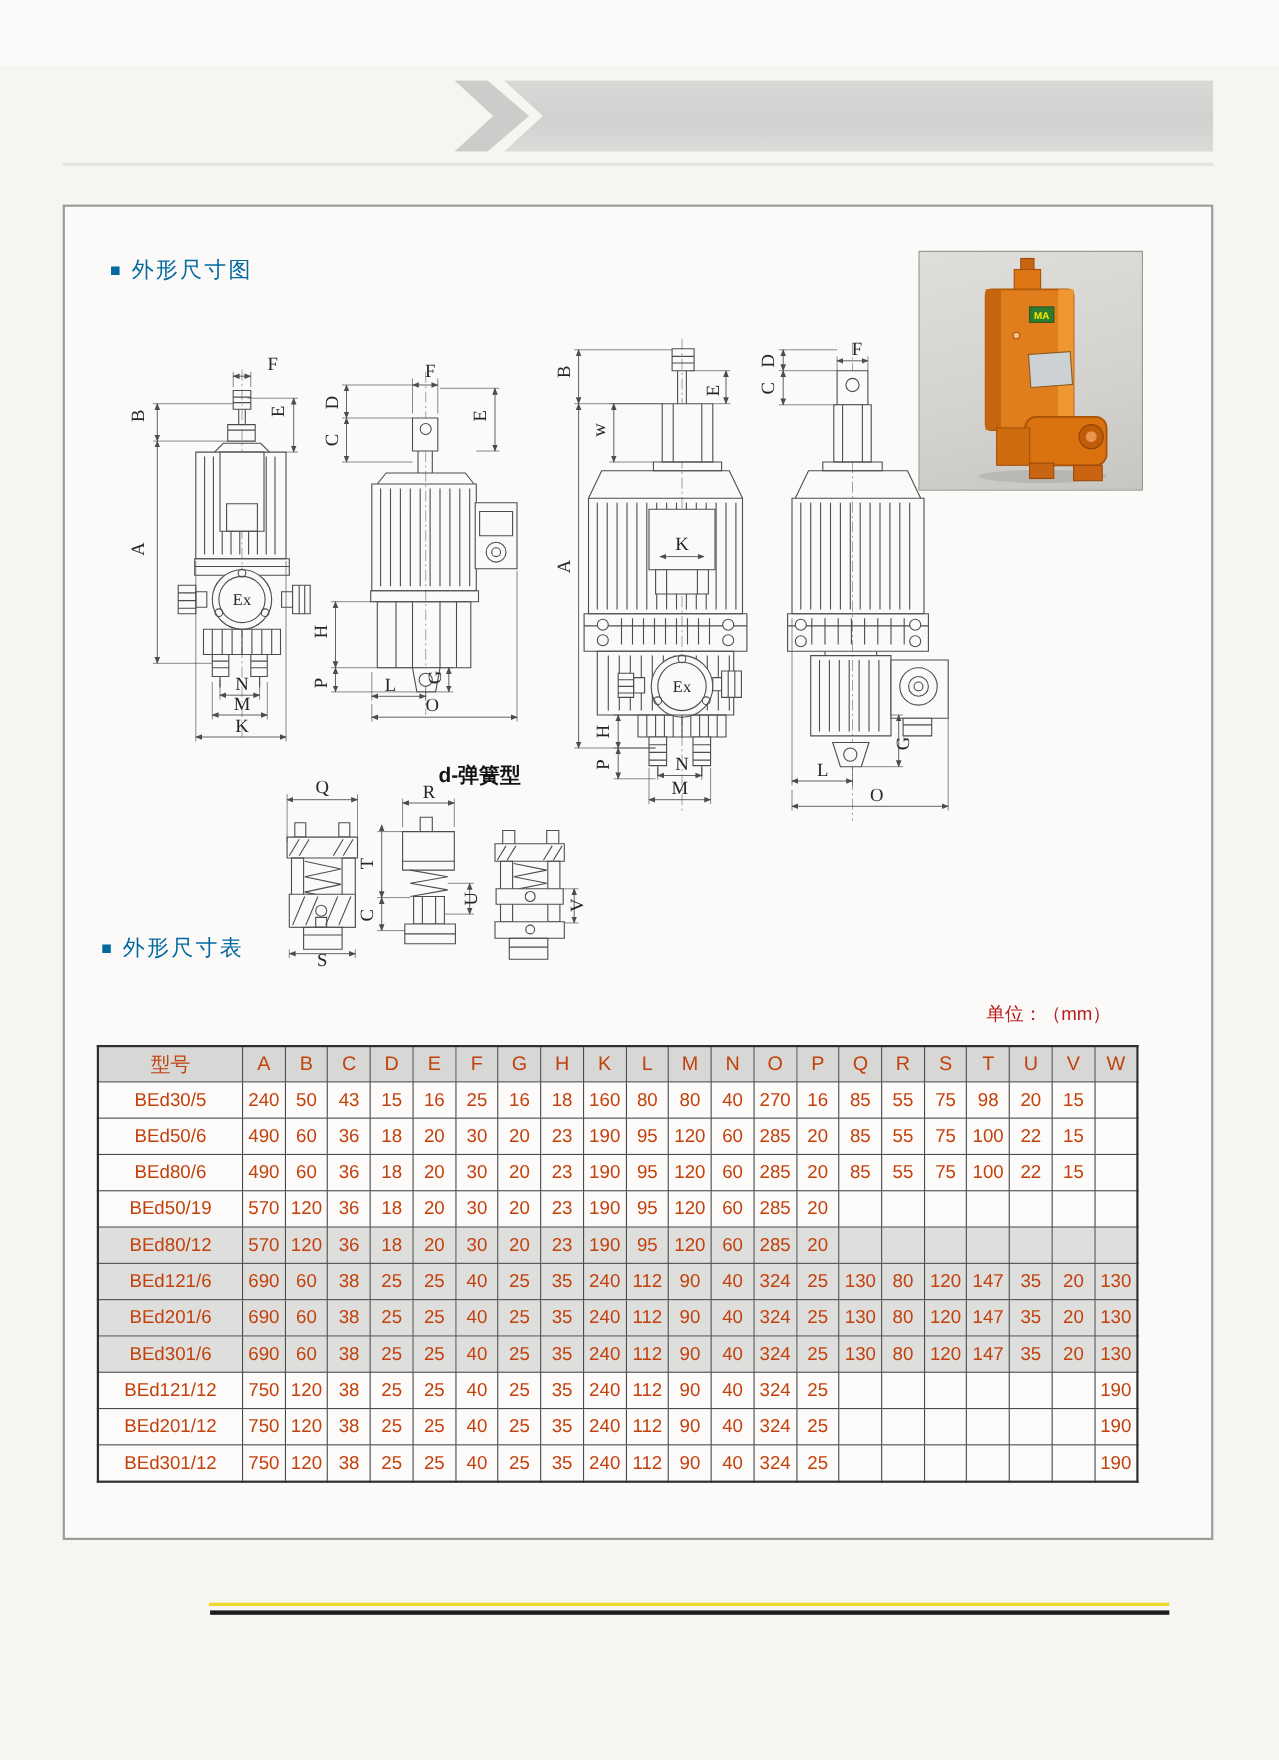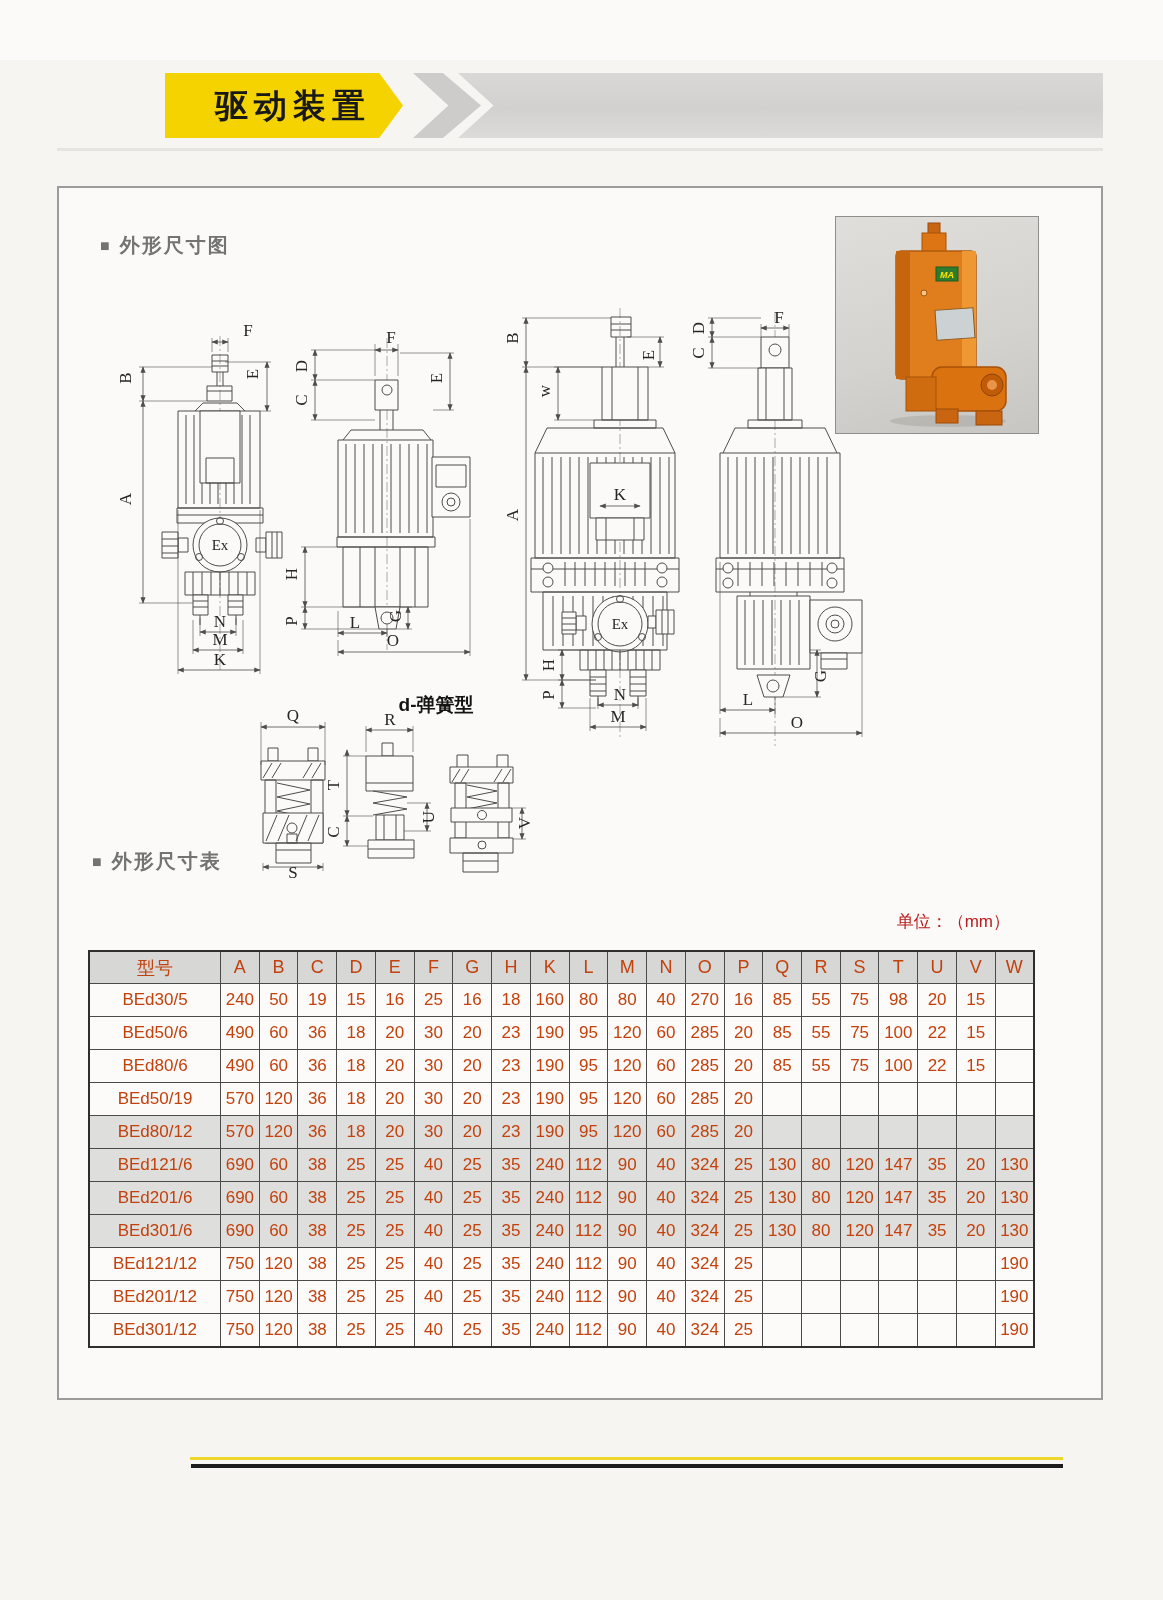--- a/index.html
+++ b/index.html
@@ -12,26 +12,26 @@
   .banner-title{position:absolute;left:50px;top:0;line-height:65px;font-size:33px;font-weight:bold;
         letter-spacing:6px;color:#181818;}
   .banner-chev{position:absolute;top:73px;height:65px;background:#cdccca;}
   .chev1{left:413px;width:68px;clip-path:polygon(0 0,44% 0,100% 50%,44% 100%,0 100%,52% 50%);}
   .banner-band{position:absolute;left:458px;top:73px;width:645px;height:65px;
         background:linear-gradient(180deg,#d9d8d6 0%,#d2d1cf 55%,#dcdbd9 100%);
         clip-path:polygon(0 0,100% 0,100% 100%,0 100%,5.5% 50%);}
   .top-divider{position:absolute;left:57px;top:148px;width:1046px;height:3px;background:#e6e4e0;}
   
   .main-box{position:absolute;left:57px;top:186px;width:1042px;height:1210px;border:2px solid #9b9b9b;background:#fbfaf8;}
-  .sec-title{position:absolute;font-size:20px;font-weight:bold;letter-spacing:2px;color:#737373;}
+  .sec-title{position:absolute;font-size:20px;font-weight:normal;letter-spacing:2px;color:#0369a1;}
   .sec-title .sq{font-size:16px;margin-right:8px;position:relative;top:-1px;}
   .unit-note{position:absolute;left:855px;top:910px;width:155px;text-align:right;font-size:17px;color:#b91c1c;}
   
-  .photo{position:absolute;left:835px;top:216px;width:202px;height:216px;border:1px solid #8e8e8c;
-        background:linear-gradient(165deg,#dfdedb 0%,#d3d2ce 60%,#c7c6c2 100%);font-style:italic;}
+  .photo{position:absolute;left:835px;top:228px;width:202px;height:216px;border:1px solid #8e8e8c;
+        background:linear-gradient(165deg,#dfdedb 0%,#d3d2ce 60%,#c7c6c2 100%);}
   
   .draw{position:absolute;left:60px;top:278px;}
   .ln{fill:none;stroke:#4d4d4d;stroke-width:1;}
   .lnf{fill:#fbfaf8;stroke:#4d4d4d;stroke-width:1;}
   .ext{fill:none;stroke:#4d4d4d;stroke-width:.6;}
   .dim{fill:none;stroke:#4d4d4d;stroke-width:.8;marker-start:url(#arw);marker-end:url(#arw);}
   .cl{fill:none;stroke:#757575;stroke-width:.6;stroke-dasharray:10 3 2 3;}
   .dlbl{font-family:"Liberation Serif", serif;font-size:17px;fill:#262626;}
   .exlbl{font-family:"Liberation Serif", serif;font-size:15px;fill:#262626;}
   .sprlbl{font-family:"Liberation Sans", sans-serif;font-size:19px;font-weight:bold;fill:#141414;}
@@ -46,23 +46,20 @@
   .dim-table{border:2px solid #2e2e2e;}
   
   .stripe-y{position:absolute;left:190px;top:1457px;width:873px;height:3px;background:#ecd92b;}
   .stripe-b{position:absolute;left:191px;top:1464px;width:872px;height:4px;background:#1c1c1c;}
 </style>
 </head>
 <body>
 
 <div class="page">
 
-  <div class="banner-yellow">
-    <div class="banner-title">驱动装置</div>
-  </div>
   <div class="banner-chev chev1"></div>
   <div class="banner-band"></div>
   <div class="top-divider"></div>
 
   <div class="main-box"></div>
 
   <div class="sec-title" style="left:100px;top:232px;">
     <span class="sq">■</span><span>外形尺寸图</span>
   </div>
 
@@ -380,21 +377,21 @@
           <th>U</th>
           <th>V</th>
           <th>W</th>
         </tr>
       </thead>
     <tbody id="t-body">
         <tr>
           <td>BEd30/5</td>
           <td>240</td>
           <td>50</td>
-          <td>19</td>
+          <td>43</td>
           <td>15</td>
           <td>16</td>
           <td>25</td>
           <td>16</td>
           <td>18</td>
           <td>160</td>
           <td>80</td>
           <td>80</td>
           <td>40</td>
           <td>270</td>

